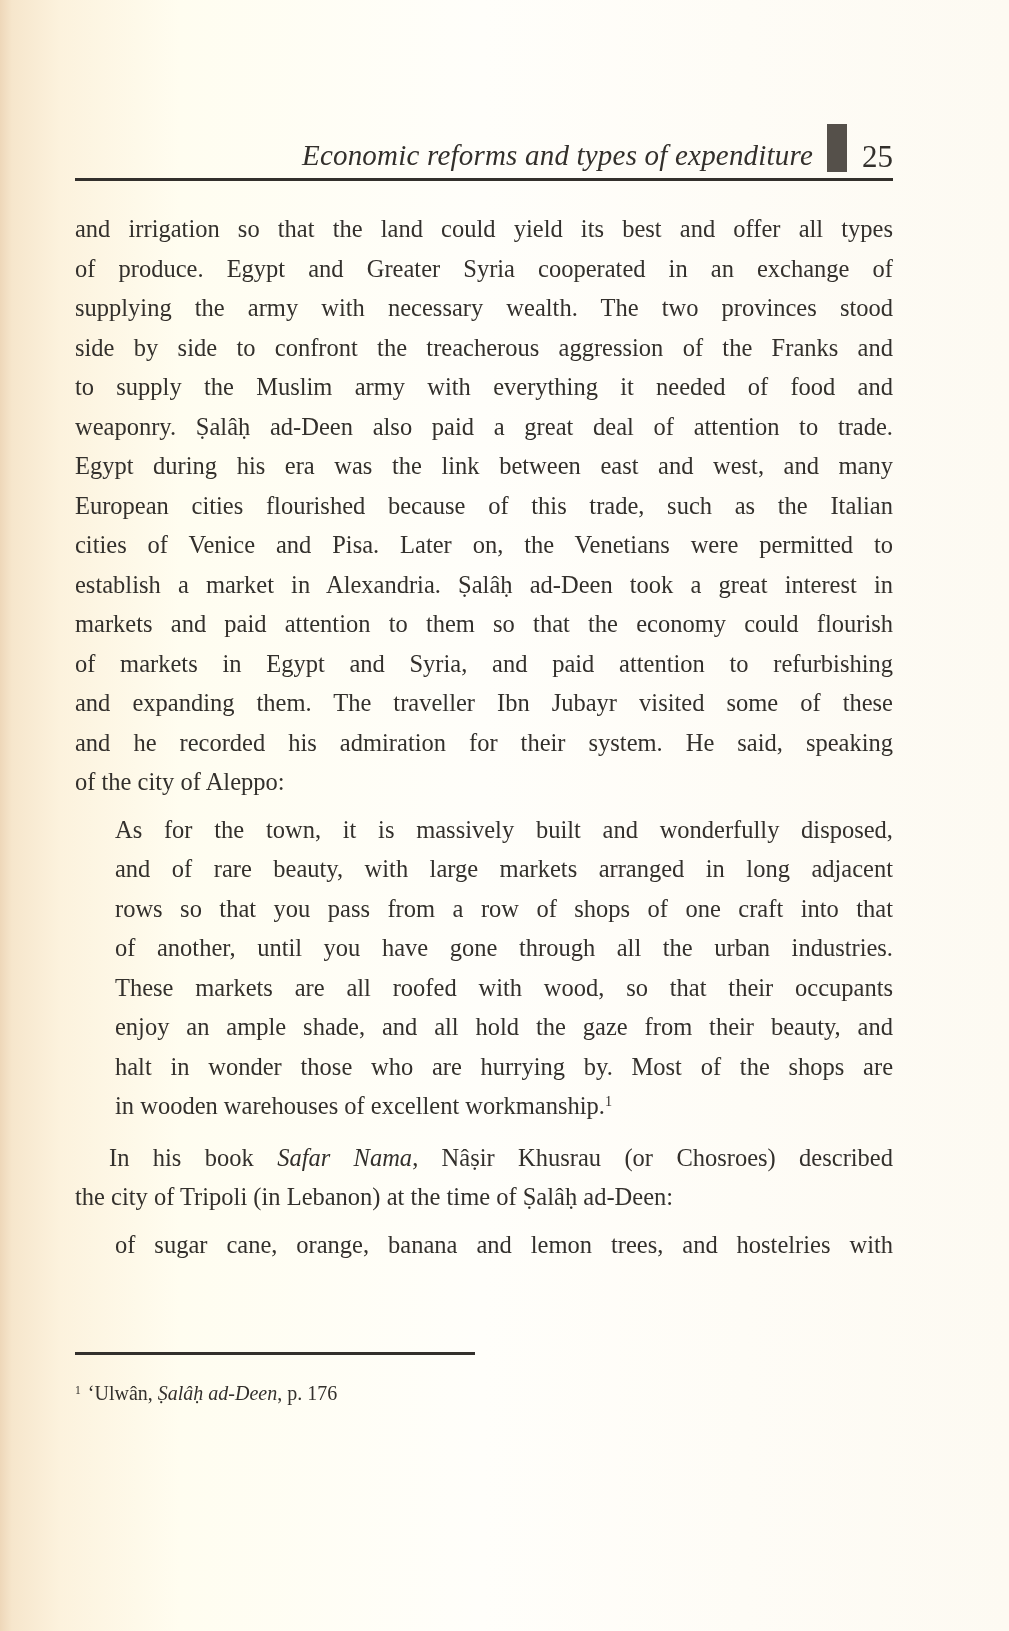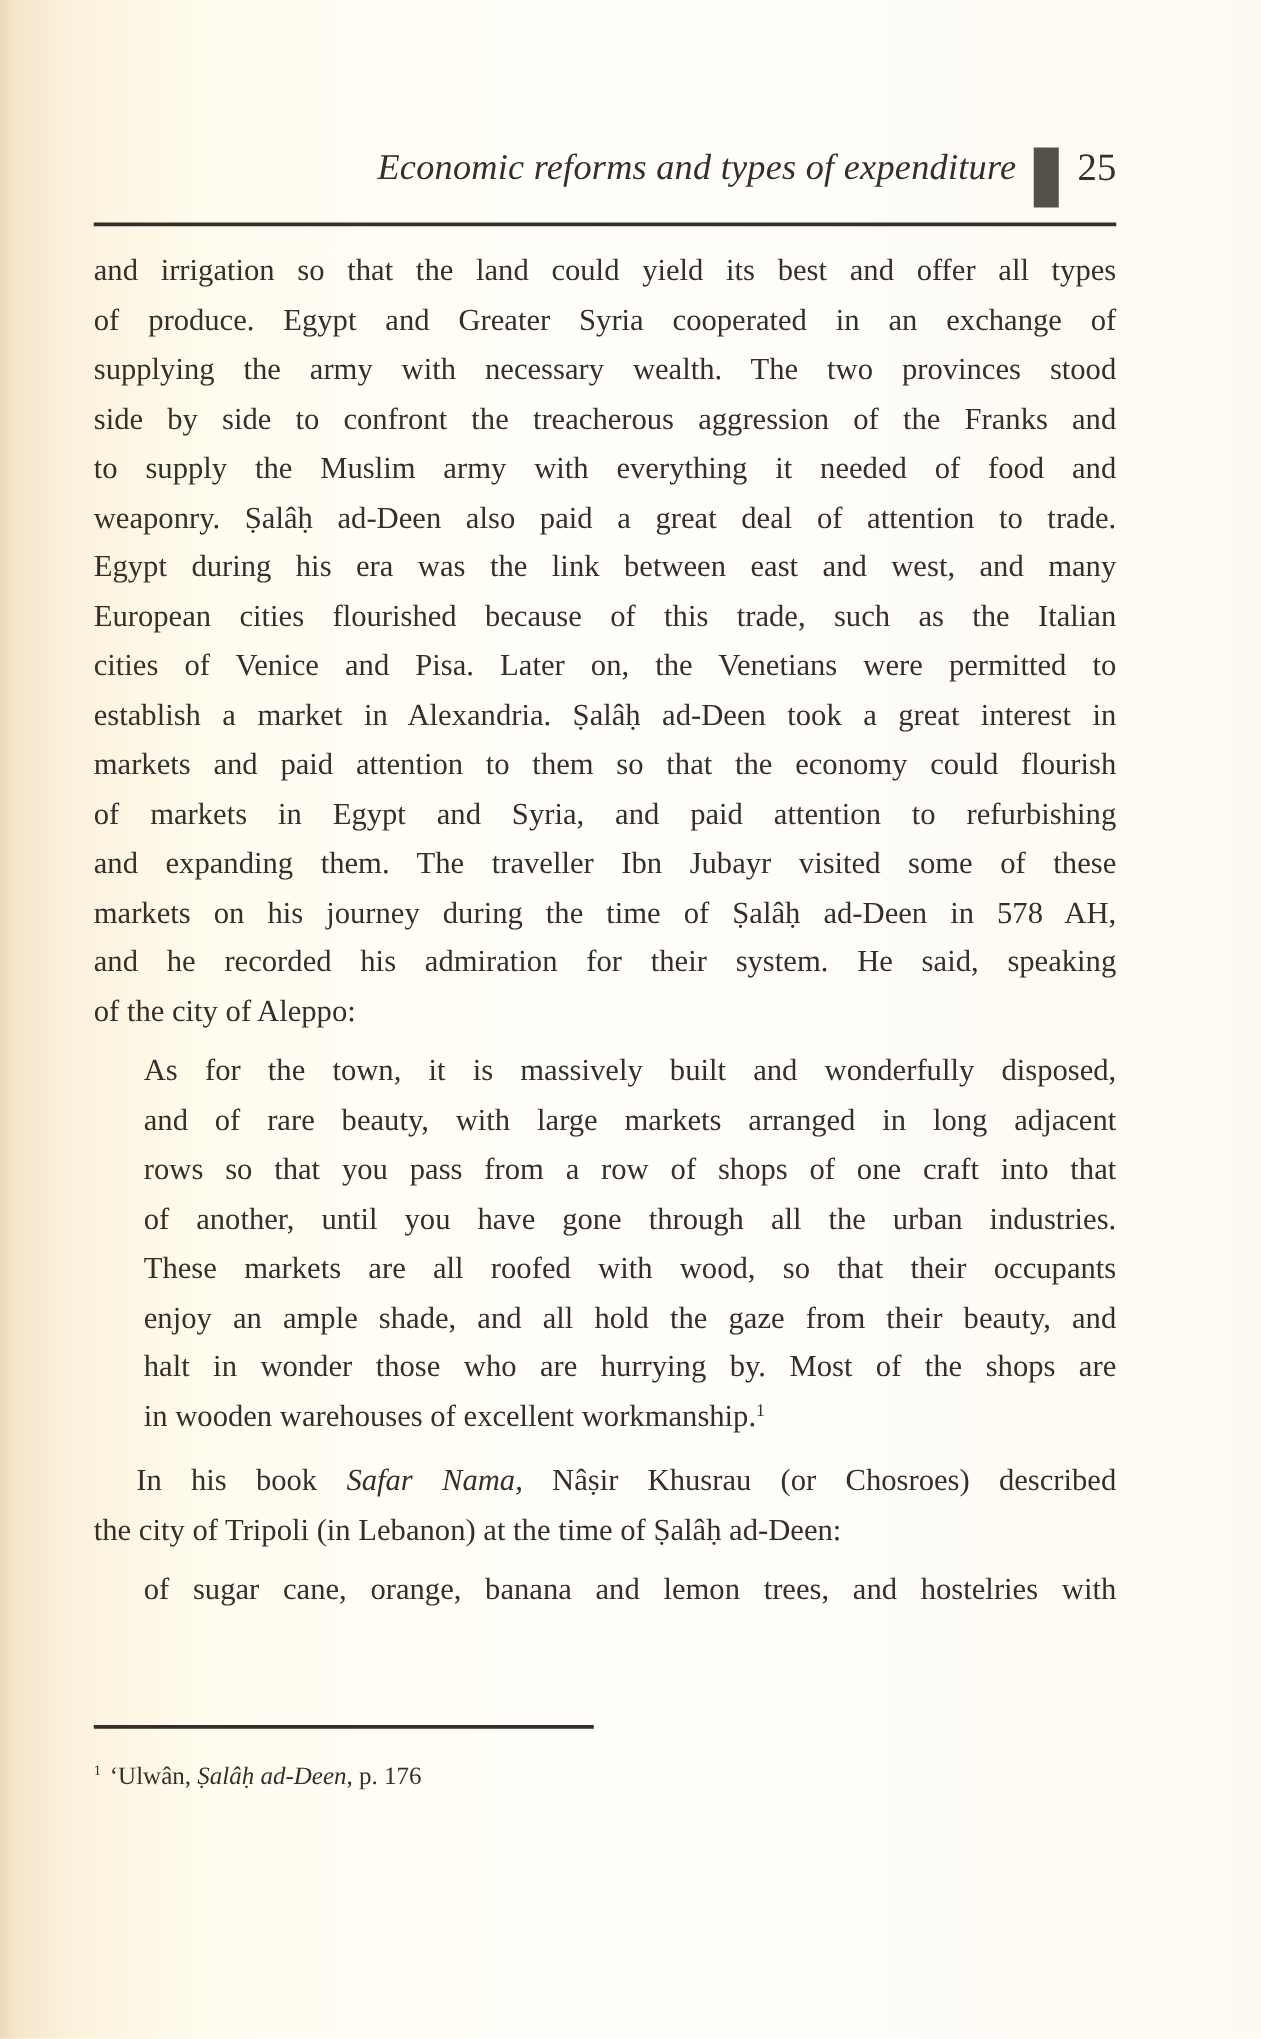--- a/index.html
+++ b/index.html
@@ -19,21 +19,21 @@
   .page {
     box-sizing: border-box;
     width: 1009px; height: 1631px;
     padding: 0 116px 0 75px;
   }
   
   .header-row {
     margin-top: 118px;
     display: flex;
     justify-content: flex-end;
-    align-items: flex-start;
+    align-items: flex-end;
     height: 54px;
   }
   .header-title {
     font-style: italic;
     font-size: 29px;
     letter-spacing: 0.2px;
     white-space: nowrap;
   }
   .header-bar {
     width: 20px; height: 48px;
@@ -50,21 +50,21 @@
     margin-top: 6px;
     height: 3px;
     background: var(--ink, #33302c);
     border: none;
   }
   
   .textblock {
     font-size: 24.5px;
     line-height: 39.5px;
   }
-  .para1 { margin-top: 16px; }
+  .para1 { margin-top: 28px; }
   .quote  { margin-top: 8px; margin-left: 40px; }
   .para2  { margin-top: 8px; }
   .line { text-align: justify; text-align-last: justify; }
   .line.no-just { text-align: center; text-align-last: left; }
   .line.indent { text-indent: 34px; }
   .it { font-style: italic; }
   .sup {
     font-size: 0.58em;
     position: relative;
     top: -0.55em;
@@ -104,21 +104,20 @@
       <div class="line"><span>side by side to confront the treacherous aggression of the Franks and</span></div>
       <div class="line"><span>to supply the Muslim army with everything it needed of food and</span></div>
       <div class="line"><span>weaponry. Ṣalâḥ ad-Deen also paid a great deal of attention to trade.</span></div>
       <div class="line"><span>Egypt during his era was the link between east and west, and many</span></div>
       <div class="line"><span>European cities flourished because of this trade, such as the Italian</span></div>
       <div class="line"><span>cities of Venice and Pisa. Later on, the Venetians were permitted to</span></div>
       <div class="line"><span>establish a market in Alexandria. Ṣalâḥ ad-Deen took a great interest in</span></div>
       <div class="line"><span>markets and paid attention to them so that the economy could flourish</span></div>
       <div class="line"><span>of markets in Egypt and Syria, and paid attention to refurbishing</span></div>
       <div class="line"><span>and expanding them. The traveller Ibn Jubayr visited some of these</span></div>
-      <div class="line"><span>markets on his journey during the time of Ṣalâḥ ad-Deen in 578 AH,</span></div>
       <div class="line"><span>and he recorded his admiration for their system. He said, speaking</span></div>
       <div class="line no-just"><span>of the city of Aleppo:</span></div>
     </div>
 
   <div class="textblock quote">
       <div class="line"><span>As for the town, it is massively built and wonderfully disposed,</span></div>
       <div class="line"><span>and of rare beauty, with large markets arranged in long adjacent</span></div>
       <div class="line"><span>rows so that you pass from a row of shops of one craft into that</span></div>
       <div class="line"><span>of another, until you have gone through all the urban industries.</span></div>
       <div class="line"><span>These markets are all roofed with wood, so that their occupants</span></div>

